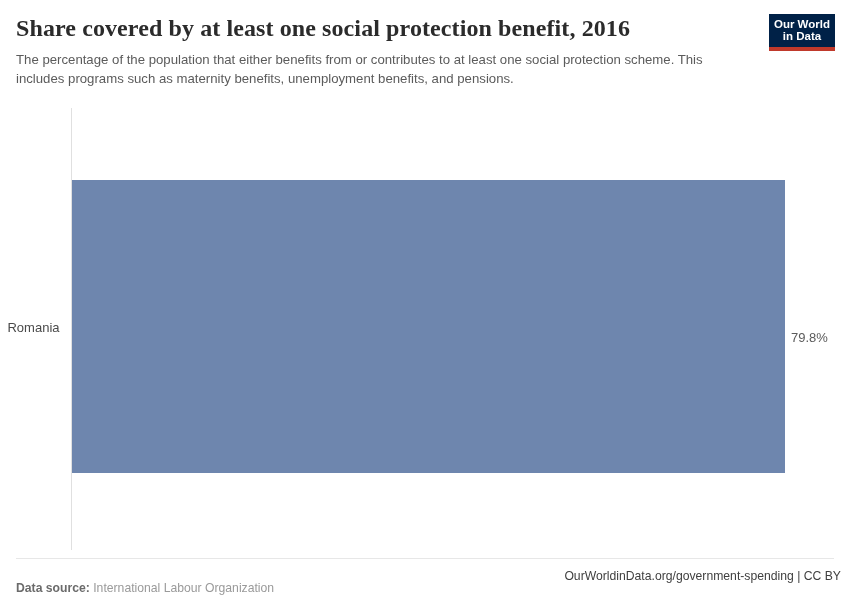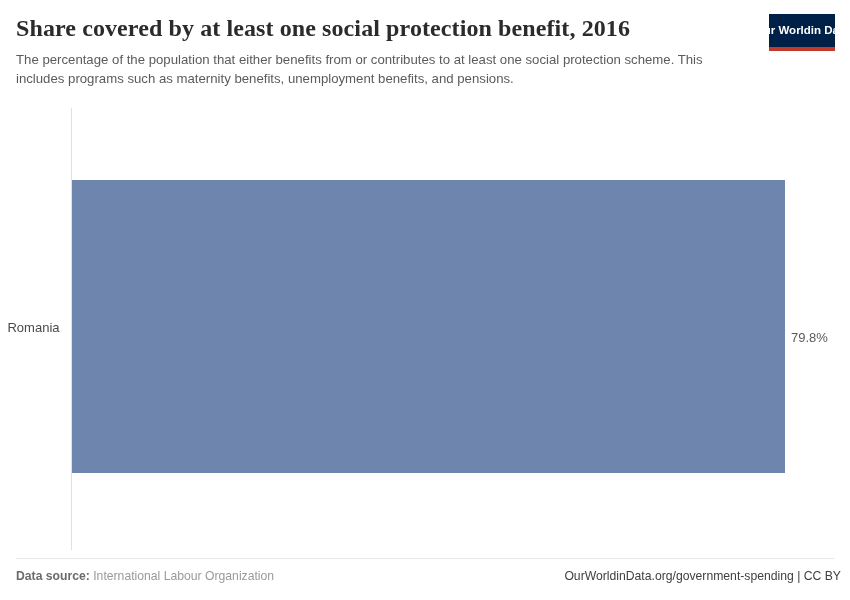--- a/index.html
+++ b/index.html
@@ -45,21 +45,21 @@
   #owid-logo {
     position: absolute;
     left: 769px;
     top: 14px;
     width: 66px;
     height: 37px;
     background: #002147;
     border-bottom: 4px solid #c0392b;
     box-sizing: border-box;
     display: flex;
-    flex-direction: row;
+    flex-direction: column;
     align-items: center;
     justify-content: center;
     padding-bottom: 1px;
   }
   #owid-logo .logo-line {
     font-family: "Liberation Sans", sans-serif;
     font-size: 11.5px;
     font-weight: bold;
     color: #ffffff;
     line-height: 12.5px;
@@ -111,21 +111,21 @@
     position: absolute;
     left: 16px;
     top: 558px;
     width: 818px;
     height: 1px;
     background: #e7e7e7;
   }
   #footer-left {
     position: absolute;
     left: 16px;
-    top: 568px;
+    top: 580px;
     font-size: 12.2px;
     line-height: 16px;
     color: #9a9a9a;
     white-space: nowrap;
   }
   #footer-left .label {
     font-weight: bold;
     color: #6b6b6b;
   }
   #footer-right {

